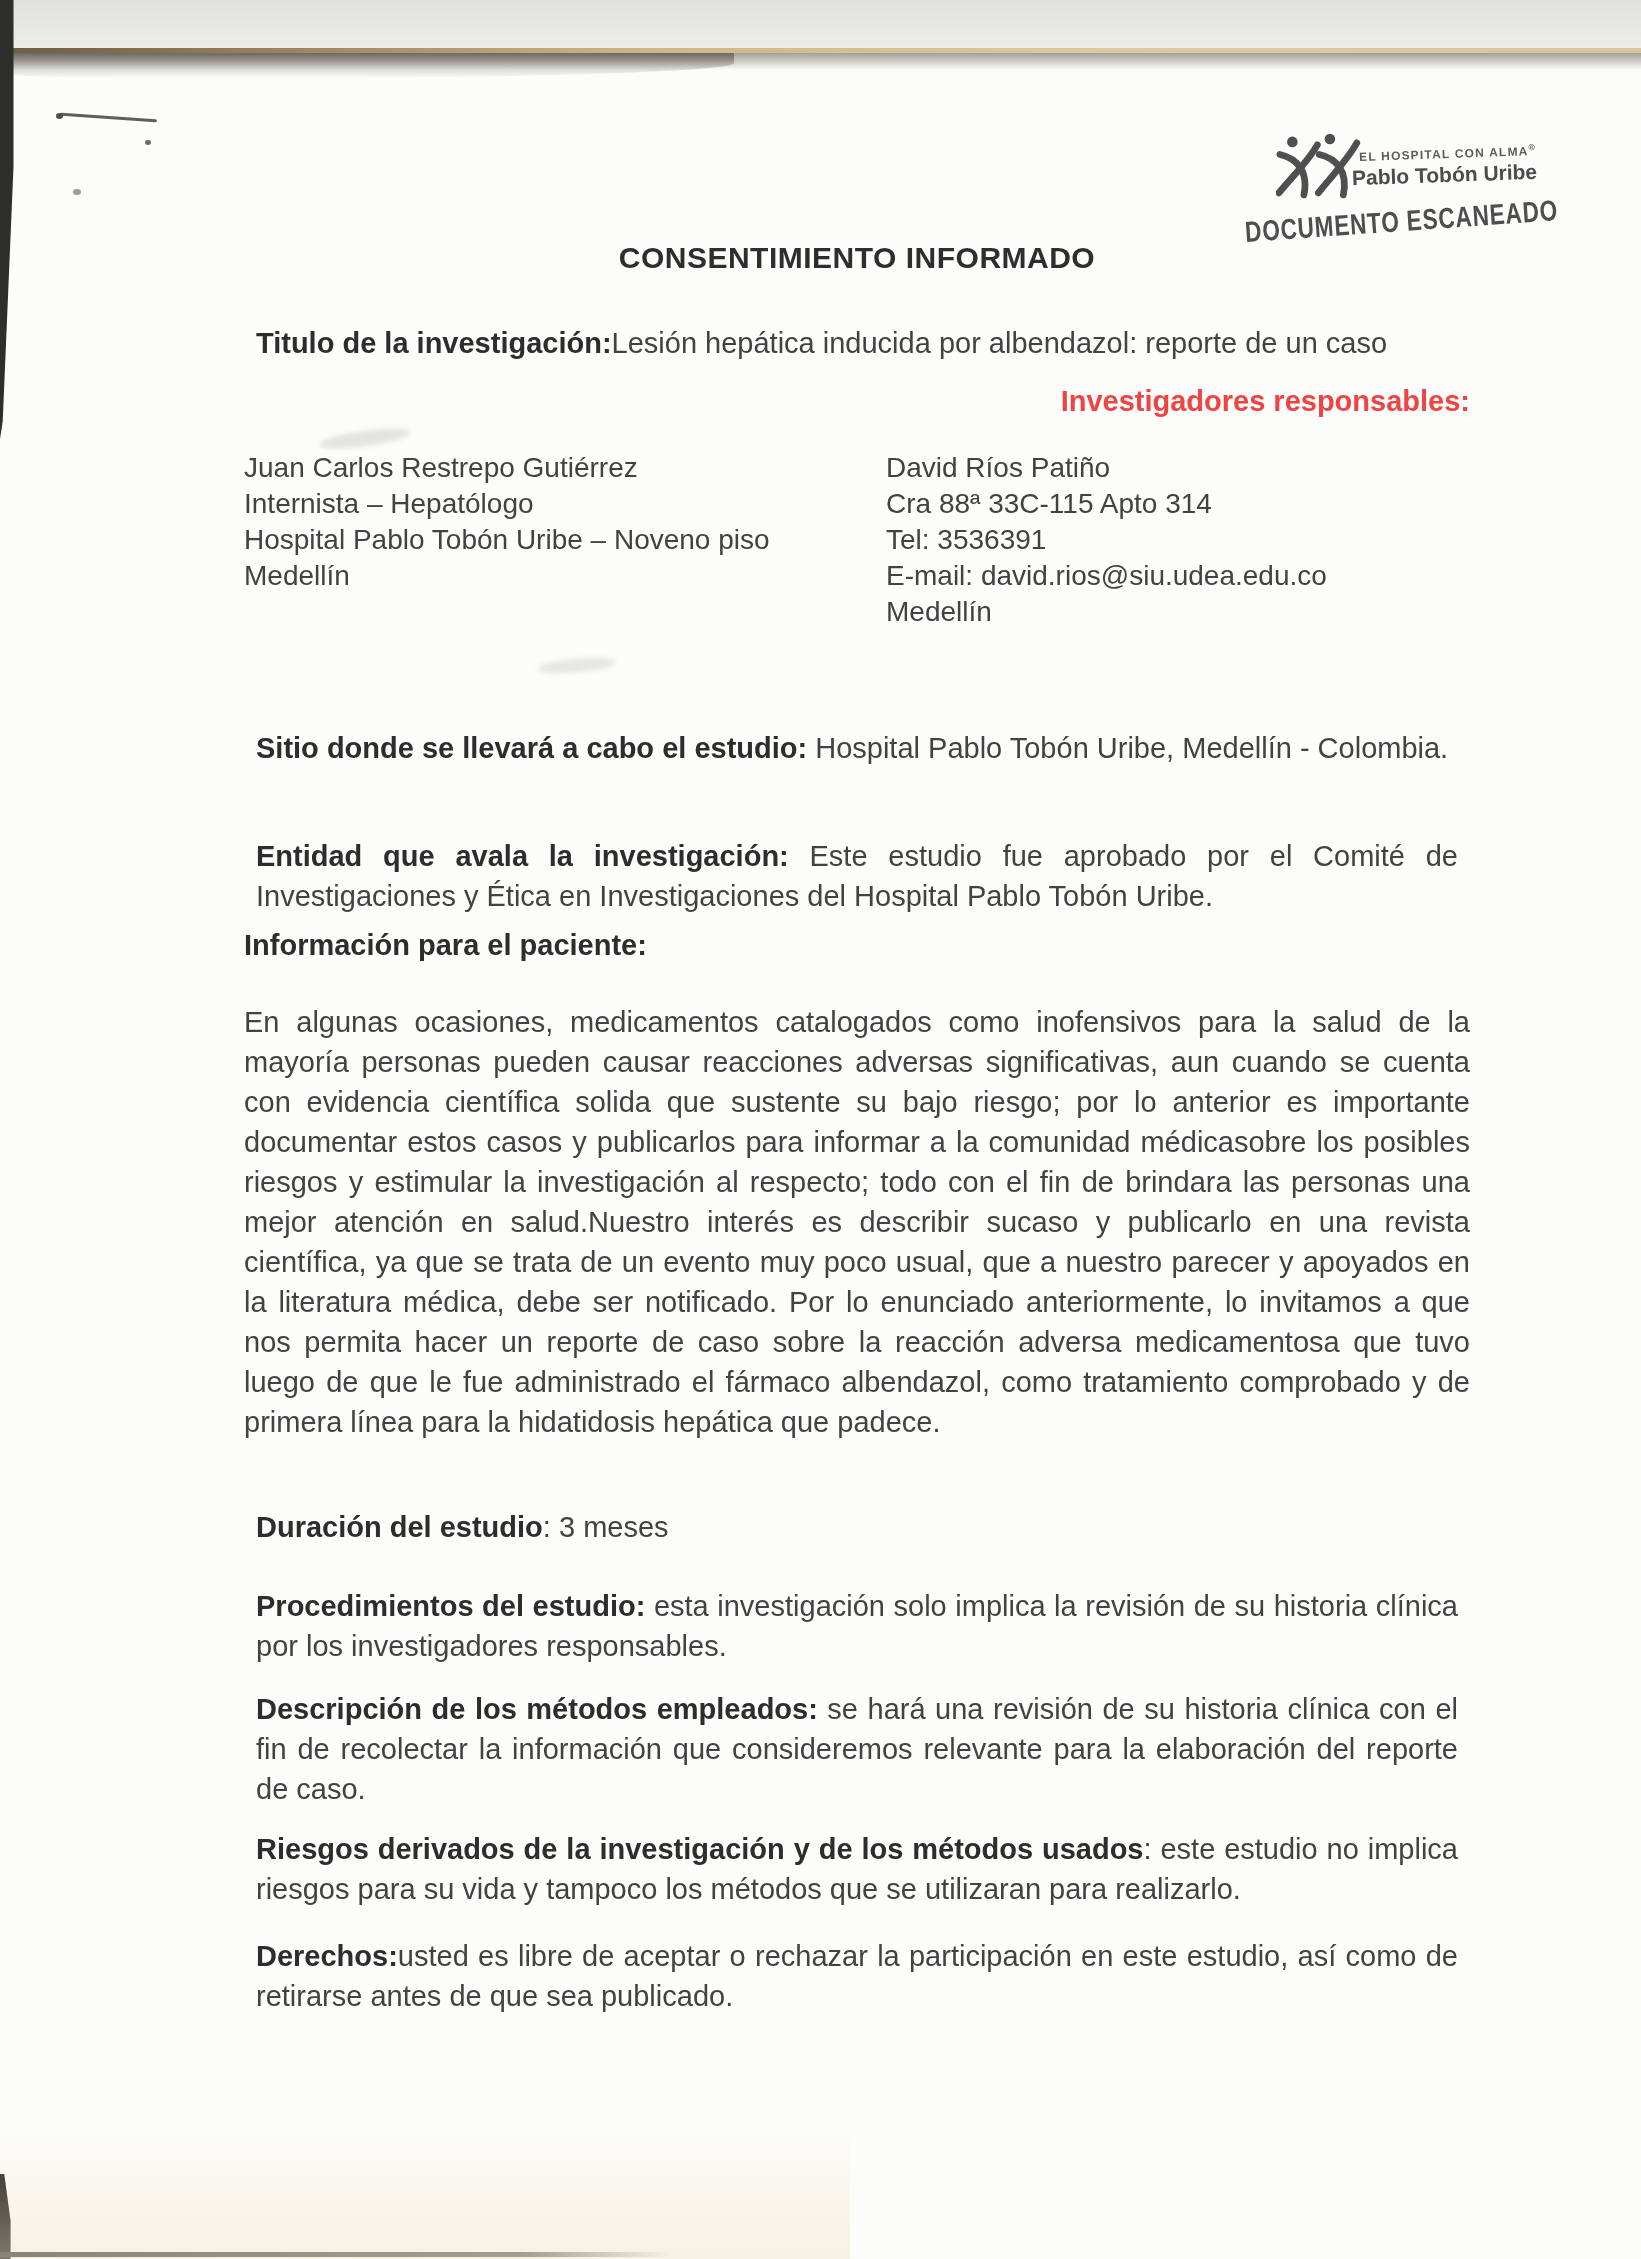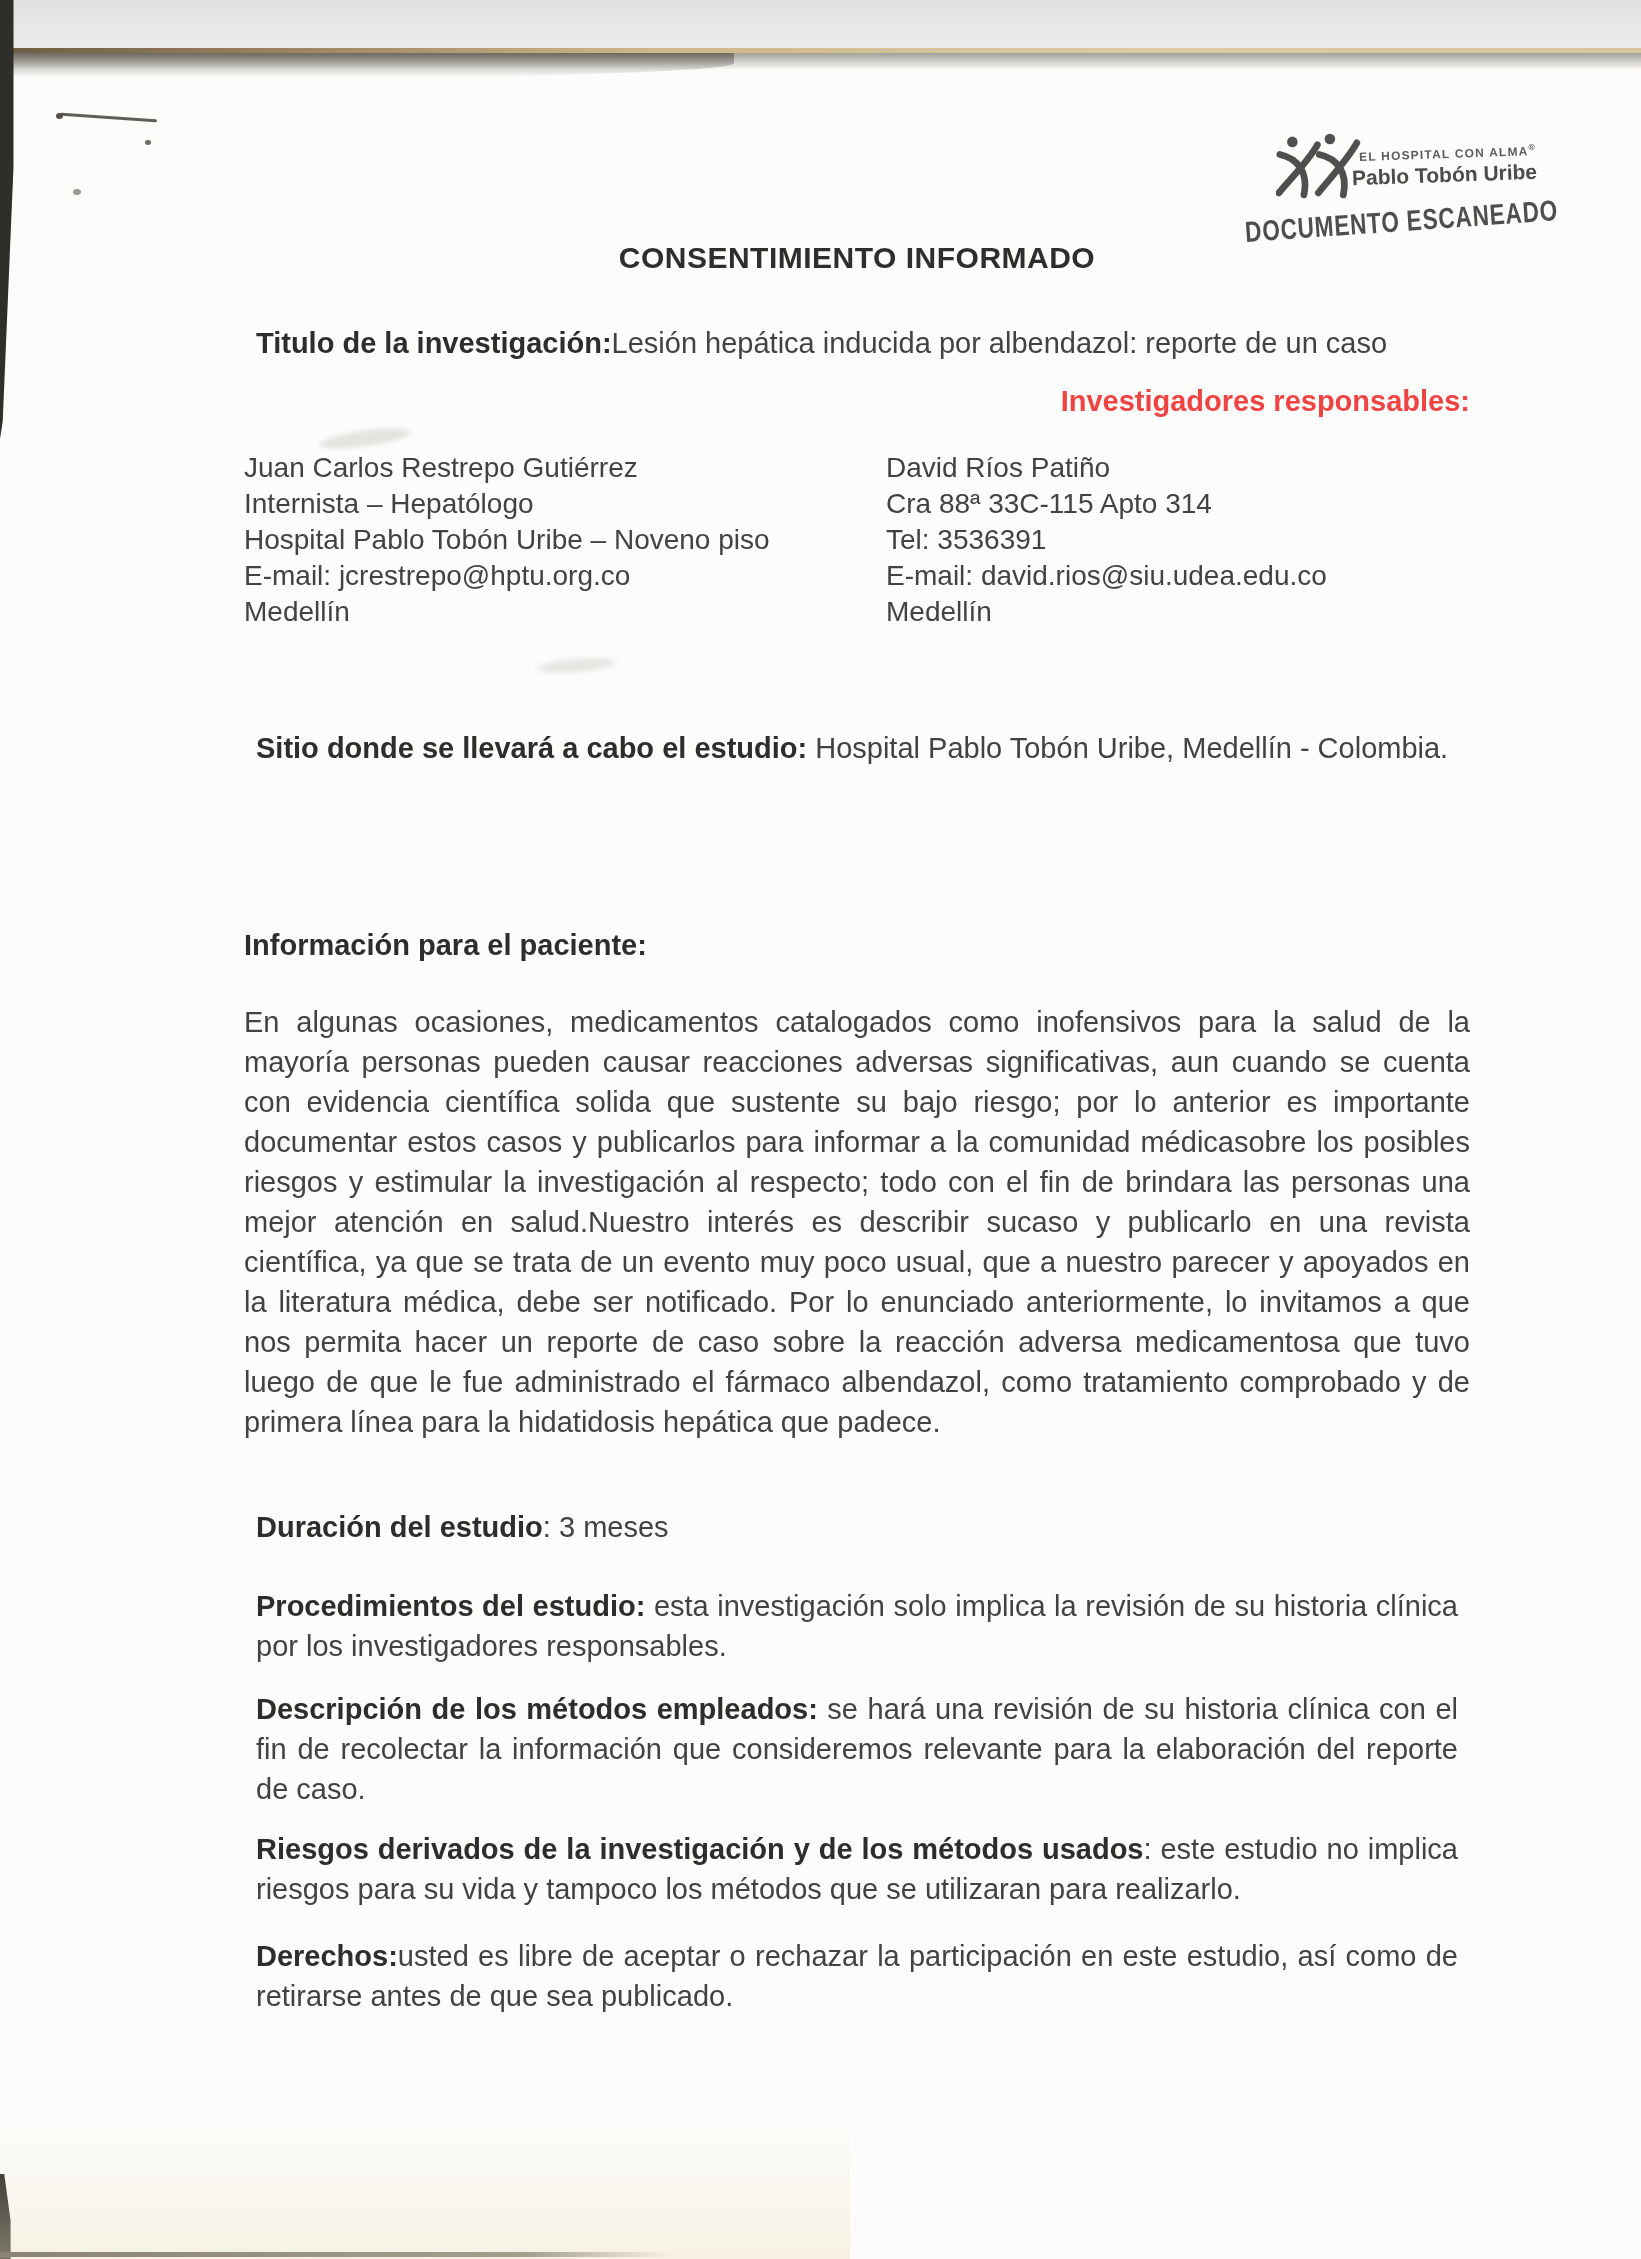--- a/index.html
+++ b/index.html
@@ -150,36 +150,38 @@
   <div class="abs txt research-title">
     <p><b>Titulo de la investigación:</b><span>Lesión hepática inducida por albendazol: reporte de un caso</span></p>
   </div>
 
   <div class="abs txt inv-heading">Investigadores responsables:</div>
 
   <div class="abs inv-col inv-left">
     <div>Juan Carlos Restrepo Gutiérrez</div>
     <div>Internista – Hepatólogo</div>
     <div>Hospital Pablo Tobón Uribe – Noveno piso</div>
-    <div>E-mail: jcrestrepo@hptu.org.co</div>
     <div>Medellín</div>
   </div>
 
   <div class="abs inv-col inv-right">
     <div>David Ríos Patiño</div>
     <div>Cra 88ª 33C-115 Apto 314</div>
     <div>Tel: 3536391</div>
     <div>E-mail: david.rios@siu.udea.edu.co</div>
     <div>Medellín</div>
   </div>
 
   <div class="abs txt just sec-site">
     <p><b>Sitio donde se llevará a cabo el estudio:</b><span> Hospital Pablo Tobón Uribe, Medellín - Colombia.</span></p>
   </div>
 
+  <div class="abs txt just sec-entity">
+    <p><b>Entidad que avala la investigación:</b><span> Este estudio fue aprobado por el Comité de Investigaciones y Ética en Investigaciones del Hospital Pablo Tobón Uribe.</span></p>
+  </div>
 
   <div class="abs txt sec-info-heading">Información para el paciente:</div>
 
   <div class="abs txt just sec-body">En algunas ocasiones, medicamentos catalogados como inofensivos para la salud de la mayoría personas pueden causar reacciones adversas significativas, aun cuando se cuenta con evidencia científica solida que sustente su bajo riesgo; por lo anterior es importante documentar estos casos y publicarlos para informar a la comunidad médicasobre los posibles riesgos y estimular la investigación al respecto; todo con el fin de brindara las personas una mejor atención en salud.Nuestro interés es describir sucaso y publicarlo en una revista científica, ya que se trata de un evento muy poco usual, que a nuestro parecer y apoyados en la literatura médica, debe ser notificado. Por lo enunciado anteriormente, lo invitamos a que nos permita hacer un reporte de caso sobre la reacción adversa medicamentosa que tuvo luego de que le fue administrado el fármaco albendazol, como tratamiento comprobado y de primera línea para la hidatidosis hepática que padece.</div>
 
   <div class="abs txt sec-duration">
     <p><b>Duración del estudio</b><span>: 3 meses</span></p>
   </div>
 
   <div class="abs txt just sec-procedures">

